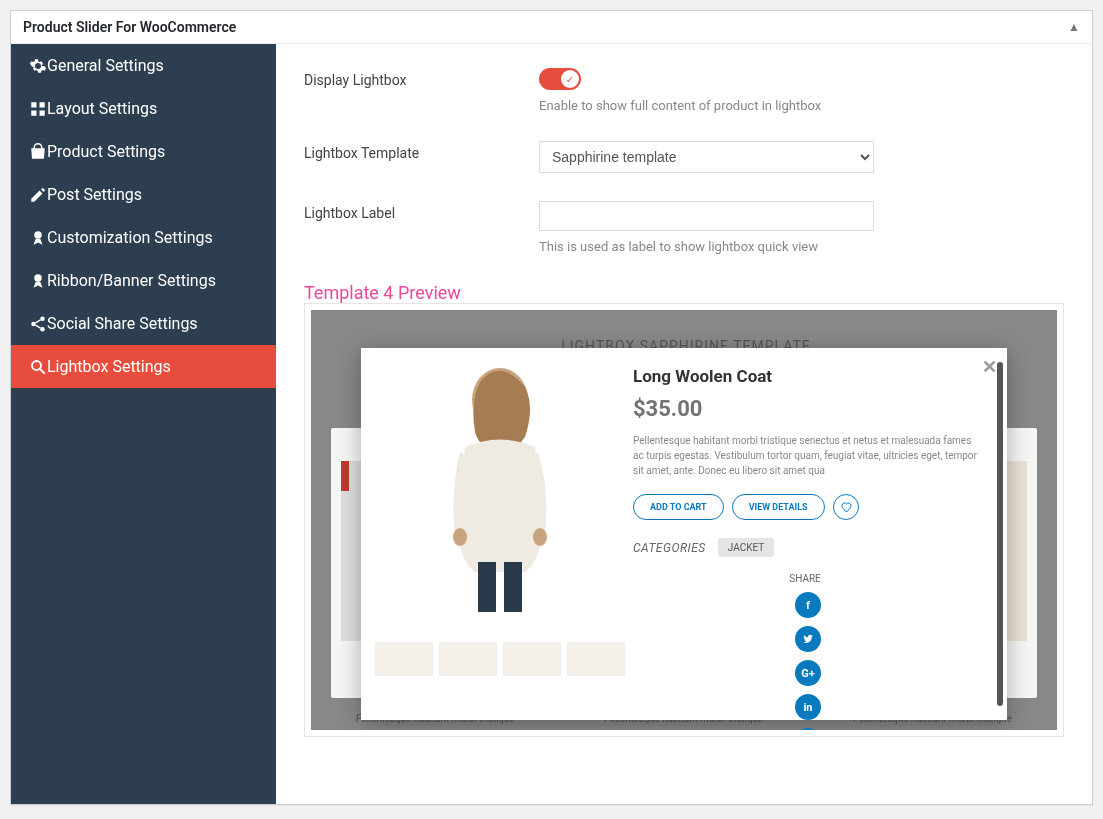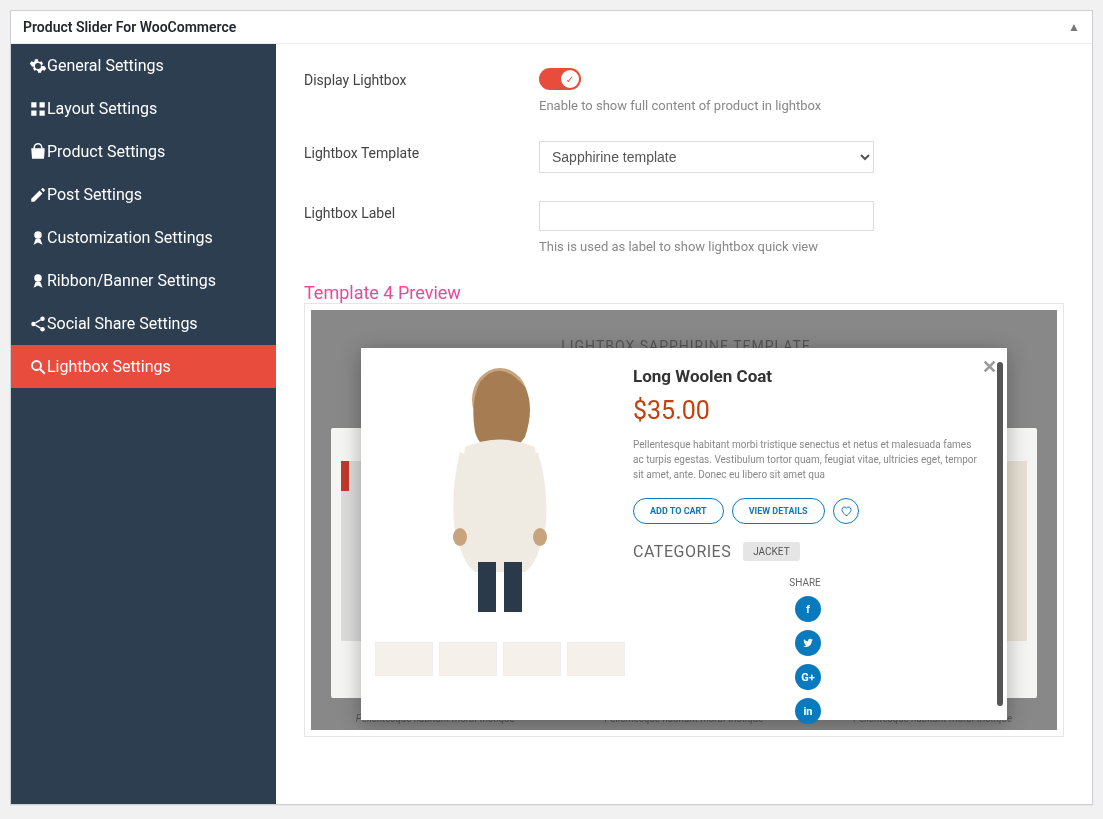--- a/index.html
+++ b/index.html
@@ -249,23 +249,23 @@
     border-radius: 3px;
   }
   .lb-title {
     font-weight: bold;
     font-size: 17px;
     color: #333;
     margin-bottom: 10px;
     margin-top: 4px;
   }
   .lb-price {
-    font-size: 25px;
-    font-weight: normal;
-    color: #c2410c;
+    font-size: 22px;
+    font-weight: bold;
+    color: #737373;
     margin-bottom: 12px;
   }
   .lb-desc {
     font-size: 10px;
     color: #888;
     line-height: 1.5;
     margin-bottom: 16px;
   }
   .lb-btns {
     display: flex;
@@ -294,23 +294,24 @@
     cursor: pointer;
   }
   .circle-btn svg { width: 12px; height: 12px; fill: none; stroke: #0a7abf; stroke-width: 2; }
   .lb-meta {
     display: flex;
     align-items: center;
     gap: 12px;
     margin-bottom: 16px;
   }
   .meta-label {
-    font-size: 16px;
+    font-size: 12px;
     color: #666;
     letter-spacing: 0.5px;
+    font-style: italic;
   }
   .tag {
     background: #e5e5e5;
     color: #555;
     font-size: 10px;
     padding: 4px 10px;
     border-radius: 3px;
   }
   .lb-share {
     display: flex;

